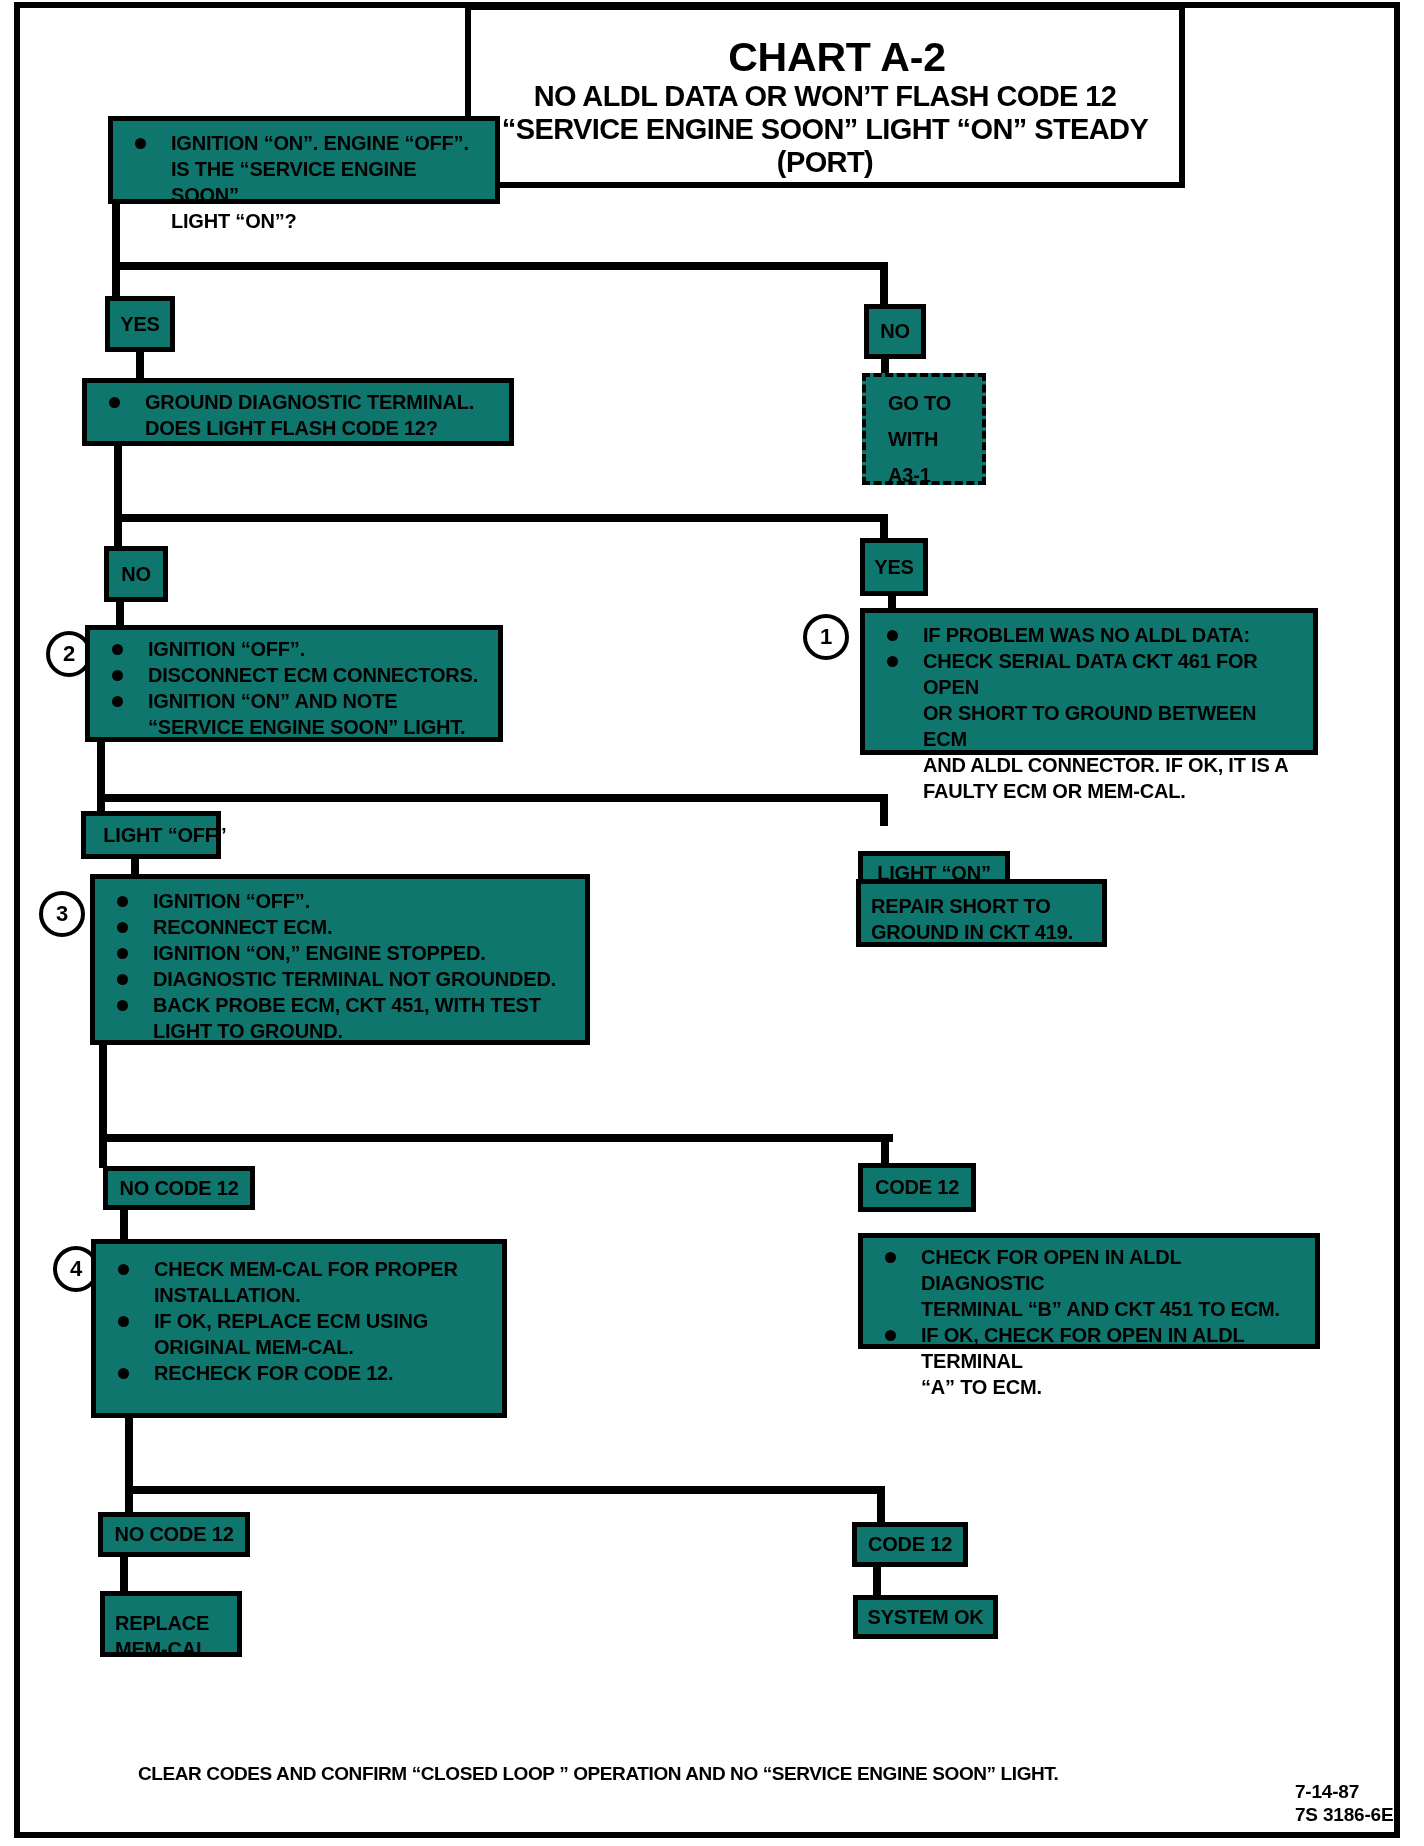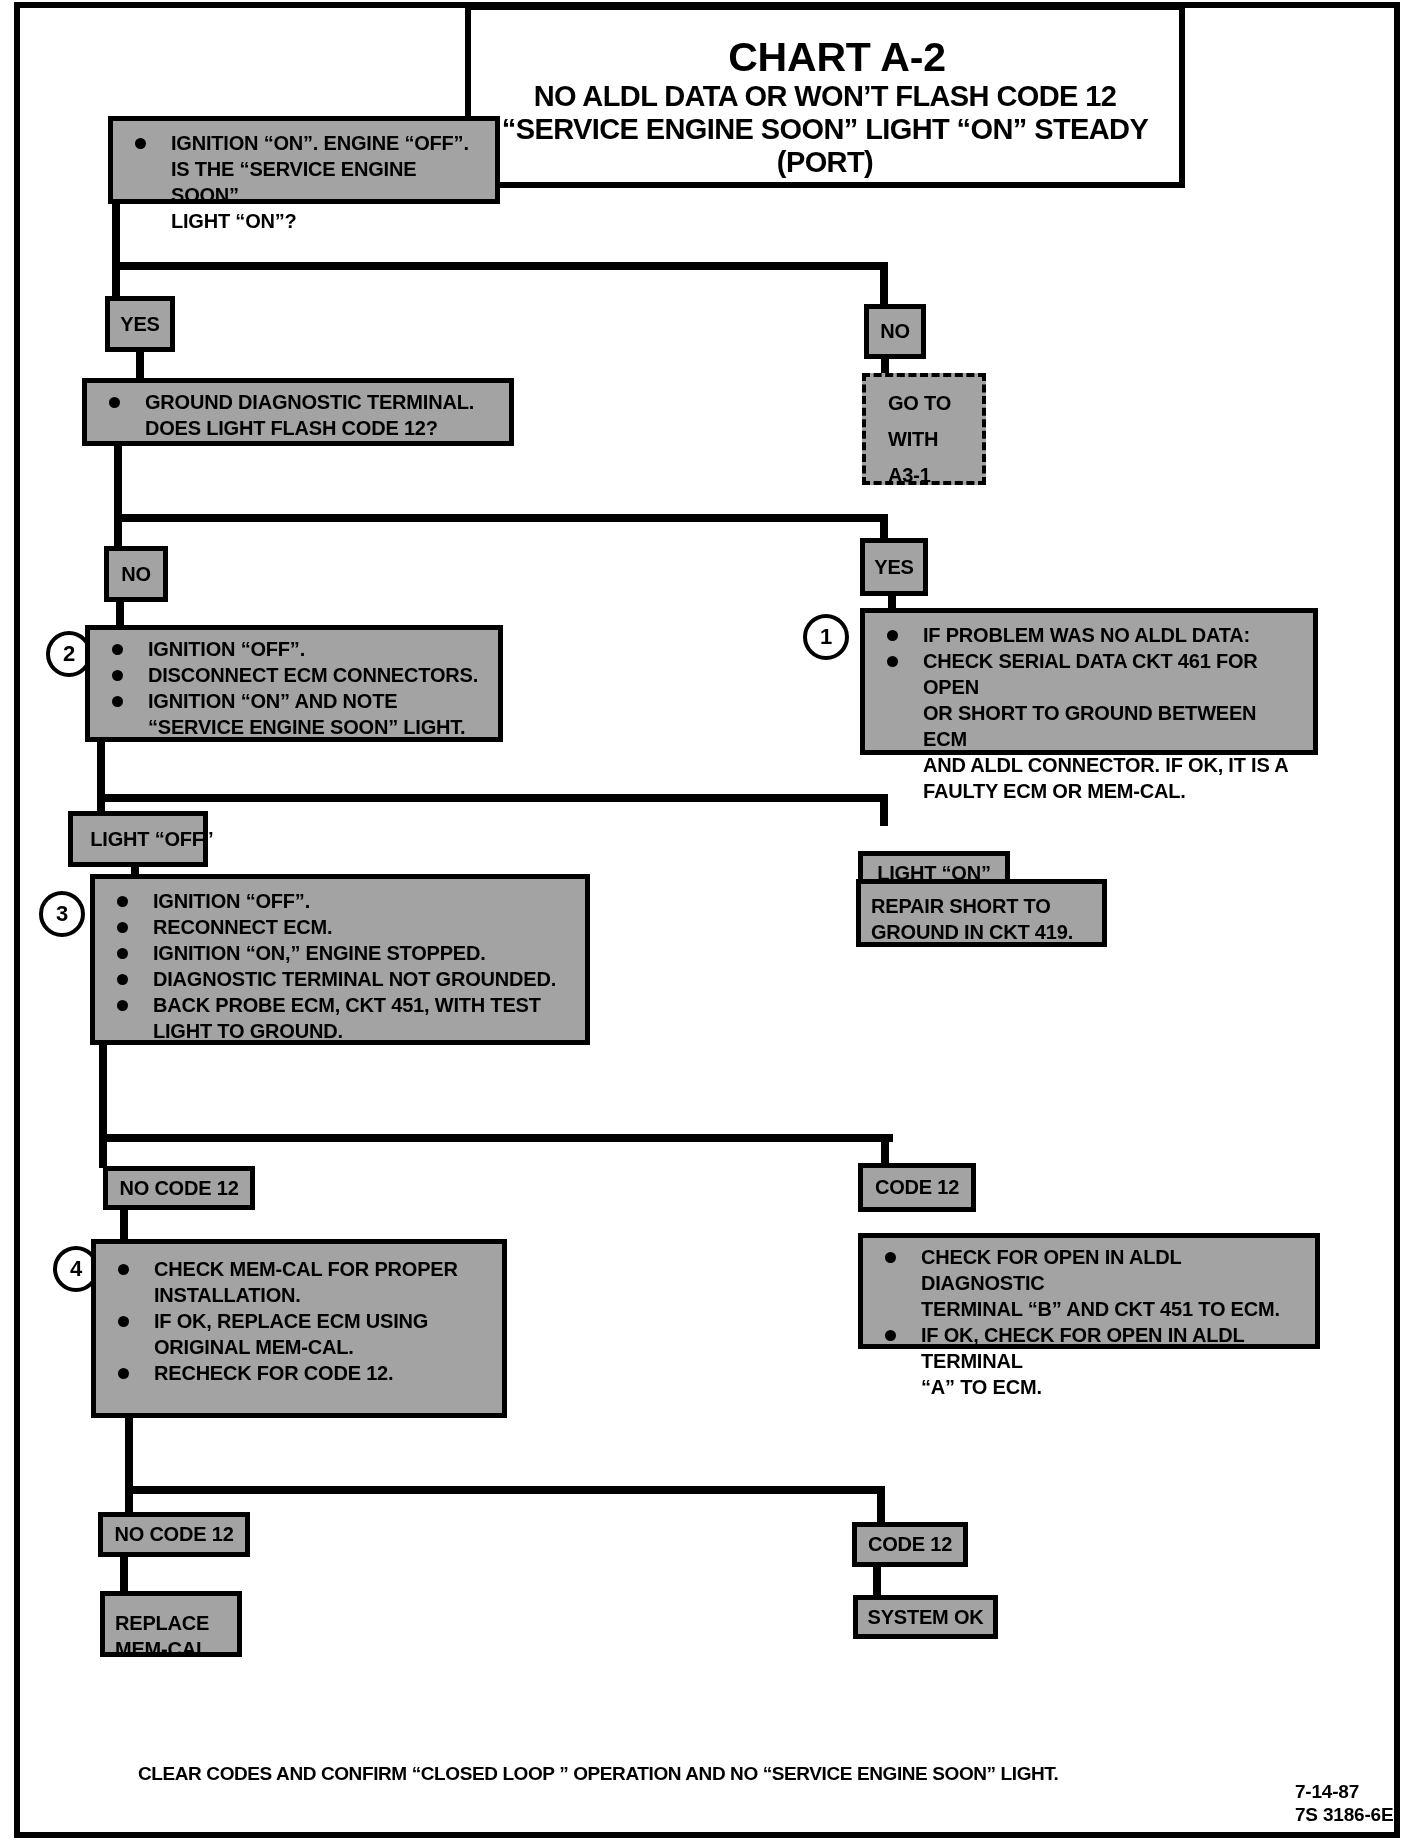--- a/index.html
+++ b/index.html
@@ -7,21 +7,21 @@
     width:1424px;height:1846px;position:relative;background:#fff;
     font-family:"Liberation Sans",sans-serif;font-weight:700;color:#000;
     letter-spacing:-0.2px;
   }
   .frame{position:absolute;left:14px;top:2px;width:1386px;height:1836px;
     border:6px solid #000;box-sizing:border-box;}
   .titlebox{position:absolute;left:465px;top:4px;width:720px;height:184px;
     border:6px solid #000;box-sizing:border-box;background:#fff;text-align:center;}
   .t1{font-size:41px;margin-top:24px;line-height:46px;padding-left:24px;}
   .t2{font-size:29px;line-height:33px;letter-spacing:-0.6px;}
-  .box{position:absolute;border:5px solid #000;box-sizing:border-box;background:#a3a3a3;}
+  .box{position:absolute;border:5px solid #000;box-sizing:border-box;background:#0f766e;}
   .dashed{border:4px dashed #000;}
   .lbl{display:flex;align-items:center;justify-content:center;
     font-size:20px;white-space:nowrap;}
   .cline{position:absolute;background:#000;}
   .circ{position:absolute;width:46px;height:46px;border:4px solid #000;
     box-sizing:border-box;border-radius:50%;display:flex;align-items:center;
     justify-content:center;font-size:22px;background:#fff;}
   .bullets{padding:9px 8px 8px 0;font-size:20px;line-height:26px;}
   .bi{display:flex;}
   .dot{flex:0 0 auto;width:11px;height:11px;border-radius:50%;background:#000;
@@ -148,21 +148,21 @@
     <div class="bi">
       <span class="dot"></span>
       <div class="bt">
         <div>IGNITION “ON” AND NOTE</div>
         <div>“SERVICE ENGINE SOON” LIGHT.</div>
       </div>
     </div>
   </div>
 </div>
 
-<div class="box lbl" style="left:68px;top:811px;width:140px;height:56px;padding-left:28px;">LIGHT “OFF”</div>
+<div class="box lbl" style="left:81px;top:811px;width:140px;height:48px;padding-left:28px;">LIGHT “OFF”</div>
 <div class="box lbl" style="left:858px;top:823px;width:152px;height:45px;margin-top:28px;">LIGHT “ON”</div>
 
 <div class="box" style="left:856px;top:879px;width:251px;height:68px;">
   <div class="plain">
     <div>REPAIR SHORT TO</div>
     <div>GROUND IN CKT 419.</div>
   </div>
 </div>
 
 <div class="circ" style="left:39px;top:891px;">3</div>

